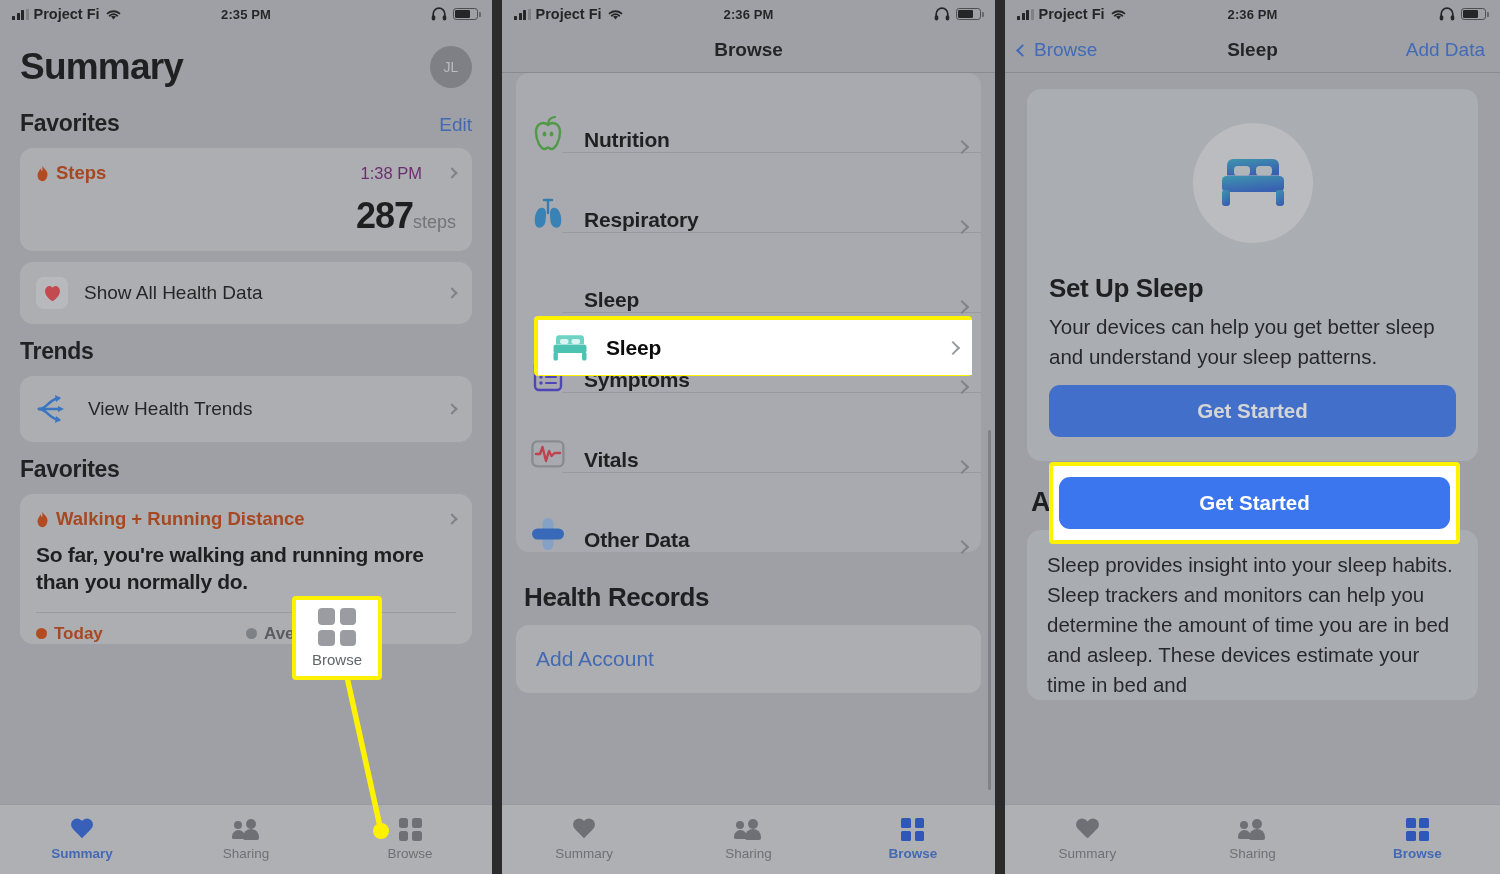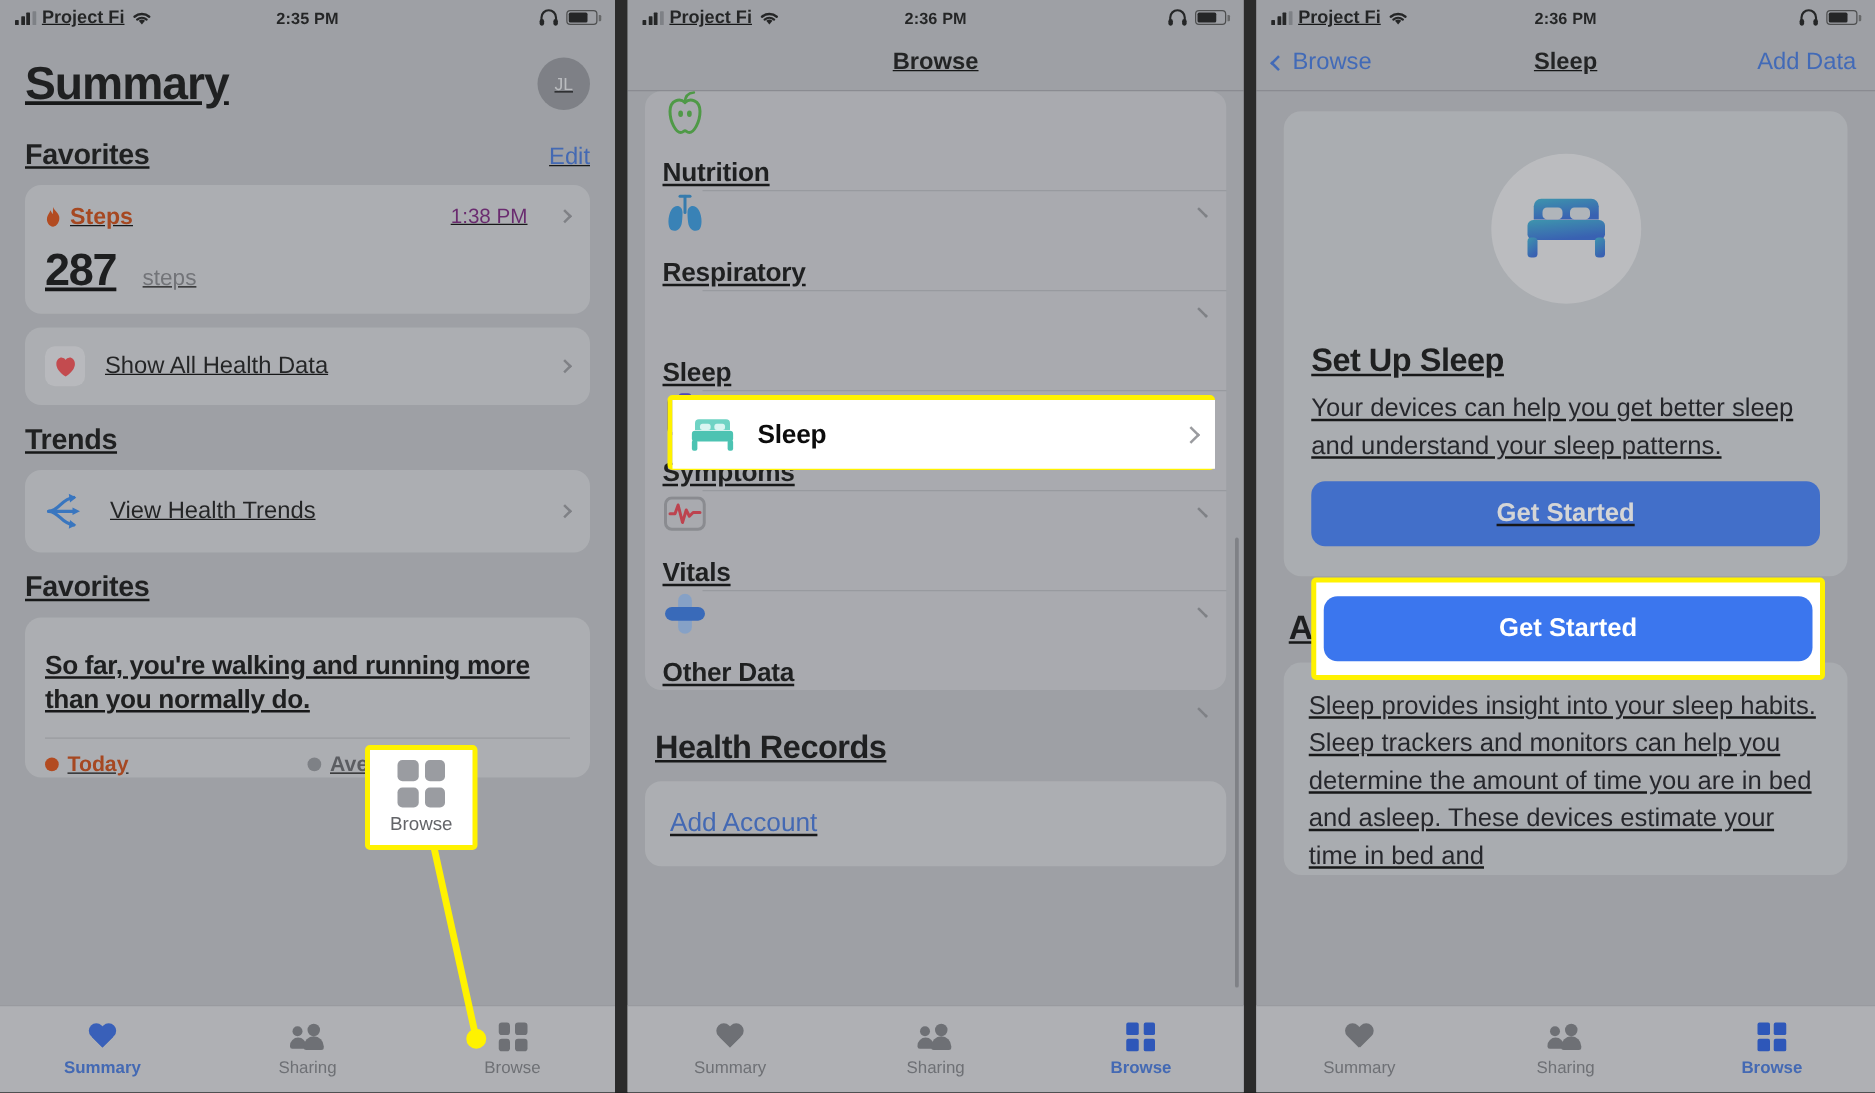--- a/index.html
+++ b/index.html
@@ -6,21 +6,21 @@
   * { box-sizing: border-box; margin: 0; padding: 0; }
   html, body {
     width: 1500px; height: 874px;
     background: #1f1f1f;
     font-family: "Liberation Sans", sans-serif;
     overflow: hidden;
   }
   .stage { position: relative; width: 1500px; height: 874px; display: flex; }
 
   
-  .panel { position: relative; height: 874px; overflow: hidden; background: #b6b8bd; text-decoration: underline; }
+  .panel { position: relative; height: 874px; overflow: hidden; background: #b6b8bd; }
   .panel.p1 { width: 492px; }
   .divider { width: 10px; height: 874px; background: #2b2b2b; flex: 0 0 10px; }
   .panel.p2 { width: 493px; }
   .panel.p3 { width: 495px; }
 
   
   .veil { position: absolute; inset: 0; background: rgba(90,92,98,.26); pointer-events: none; z-index: 40; }
 
   
   .statusbar {
@@ -55,21 +55,21 @@
   .page-title { font-size: 37px; font-weight: bold; letter-spacing: -.8px; color: #0b0b0b; }
   .avatar { width: 42px; height: 42px; border-radius: 50%; background: #8b8d93; color: #dcdde0; display: flex; align-items: center; justify-content: center; font-size: 14px; font-weight: 500; }
   .sect-head { display: flex; align-items: baseline; justify-content: space-between; margin-top: 14px; }
   .sect-title { font-size: 23px; font-weight: bold; color: #0d0d0d; letter-spacing: -.3px; }
   .sect-link { font-size: 19px; color: #3d6ed0; }
   .card { background: rgba(233,233,236,.40); border-radius: 13px; margin-top: 11px; padding: 14px 16px; }
   .metric-row { display: flex; align-items: center; }
   .metric-name { font-size: 18.5px; font-weight: bold; color: #c2410c; display: flex; align-items: center; gap: 7px; }
   .metric-right { margin-left: auto; display: flex; align-items: center; gap: 26px; color: #701a75; font-size: 16.5px; }
   .chev { display: inline-block; width: 8px; height: 8px; border-top: 2.2px solid #8d8e93; border-right: 2.2px solid #8d8e93; transform: rotate(45deg); }
-  .metric-value { margin-top: 11px; font-size: 36px; font-weight: bold; color: #0a0a0a; letter-spacing: -1px; display: flex; align-items: baseline; gap: 21px; }
+  .metric-value { margin-top: 11px; font-size: 36px; font-weight: bold; color: #0a0a0a; letter-spacing: -1px; display: flex; align-items: baseline; gap: 0; justify-content: flex-end; }
   .metric-unit { font-size: 18px; font-weight: normal; color: #7b7c81; letter-spacing: 0; }
   .rowcard { background: rgba(233,233,236,.40); border-radius: 13px; margin-top: 11px; padding: 15px 16px; display: flex; align-items: center; gap: 16px; }
   .rowcard .label { font-size: 19px; color: #121212; }
   .rowcard .chev { margin-left: auto; }
   .sq-icon { width: 32px; height: 32px; border-radius: 8px; background: rgba(255,255,255,.30); display: flex; align-items: center; justify-content: center; font-size: 18px; }
   .highlight-card { background: rgba(233,233,236,.40); border-radius: 13px; margin-top: 11px; padding: 14px 16px 0; }
   .hl-body { font-size: 21px; font-weight: bold; line-height: 1.28; color: #0a0a0a; margin-top: 12px; letter-spacing: -.3px; }
   .hl-sep { height: 1px; background: rgba(60,60,67,.18); margin-top: 16px; }
   .hl-legend { display: flex; padding: 11px 0 0; font-size: 17px; font-weight: bold; }
   .hl-legend .lg { display: flex; align-items: center; gap: 7px; width: 50%; }
@@ -97,21 +97,21 @@
 
   
   .searchwrap { padding: 6px 14px 12px; }
   .searchbar { height: 40px; background: rgba(140,142,148,.36); border-radius: 10px; display: flex; align-items: center; padding: 0 12px; gap: 9px; }
   .search-ph { font-size: 19px; color: #6f7075; flex: 1; }
   .mag { width: 14px; height: 14px; border: 2.2px solid #6f7075; border-radius: 50%; position: relative; flex: 0 0 auto; }
   .mag::after { content: ""; position: absolute; width: 2.2px; height: 6px; background: #6f7075; right: -3px; bottom: -4.5px; transform: rotate(-45deg); border-radius: 2px; }
   .mic { width: 10px; height: 16px; background: #55565b; border-radius: 5px; position: relative; }
   .mic::after { content: ""; position: absolute; left: -4px; bottom: -7px; width: 18px; height: 9px; border: 2px solid #55565b; border-top: none; border-radius: 0 0 10px 10px; }
   .list { background: rgba(233,233,236,.30); margin: 0 14px; border-radius: 13px; }
-  .list-row { display: flex; align-items: flex-start; gap: 18px; padding: 0 14px; height: 79px; position: relative; flex-direction: column; }
+  .list-row { display: flex; align-items: flex-end; gap: 18px; padding: 0 14px; height: 79px; position: relative; }
   .list-row .lbl { font-size: 21px; font-weight: bold; color: #0c0c0c; letter-spacing: -.2px; }
   .list-row .chev { margin-left: auto; width: 10px; height: 10px; border-top-width: 2.4px; border-right-width: 2.4px; }
   .row-sep { height: 1px; background: rgba(60,60,67,.16); margin-left: 46px; }
   .icon-box { width: 36px; height: 36px; flex: 0 0 36px; display: flex; align-items: center; justify-content: center; }
   .sec-h2 { font-size: 26px; font-weight: bold; color: #0b0b0b; margin: 30px 0 0 22px; letter-spacing: -.4px; }
   .addacct { background: rgba(233,233,236,.38); border-radius: 13px; margin: 12px 14px 0; padding: 22px 20px; font-size: 21px; color: #3d6ed0; }
   .scrollbar { position: absolute; right: 4px; top: 430px; width: 3.5px; height: 360px; background: rgba(90,92,98,.45); border-radius: 2px; z-index: 25; }
 
   
   .sleepcard { background: rgba(233,233,236,.35); border-radius: 14px; margin: 16px 22px 0; padding: 26px 22px 24px; }
@@ -232,20 +232,31 @@
         </span>
         <span class="label">View Health Trends</span>
         <i class="chev"></i>
       </div>
 
       <div class="sect-head">
         <span class="sect-title">Favorites</span>
       </div>
 
       <div class="highlight-card">
+        <div class="metric-row">
+          <span class="metric-name">
+            <svg width="13" height="17" viewBox="0 0 13 17">
+              <path d="M6.5 0.5 C7.8 4 10.5 4.6 11.3 8 C12.2 11.8 9.6 16.3 6.5 16.3 C3.4 16.3 0.8 12.6 1.7 8.8 C2.3 6.2 4 5.5 4.2 3.2 C5 4.4 5.6 5.4 6 6.4 C6.6 4.6 6.4 2.3 6.5 0.5 Z" fill="#d2460c"></path>
+            </svg>
+            <span>Walking + Running Distance</span>
+          </span>
+          <span class="metric-right">
+            <i class="chev"></i>
+          </span>
+        </div>
         <div class="hl-body">So far, you're walking and running more than you normally do.</div>
         <div class="hl-sep"></div>
         <div class="hl-legend">
           <span class="lg">
             <i class="dot" style="background:#d2460c"></i>
             <span style="color:#c2410c">Today</span>
           </span>
           <span class="lg">
             <i class="dot" style="background:#8c8e93"></i>
             <span style="color:#5c5d62">Average</span>

